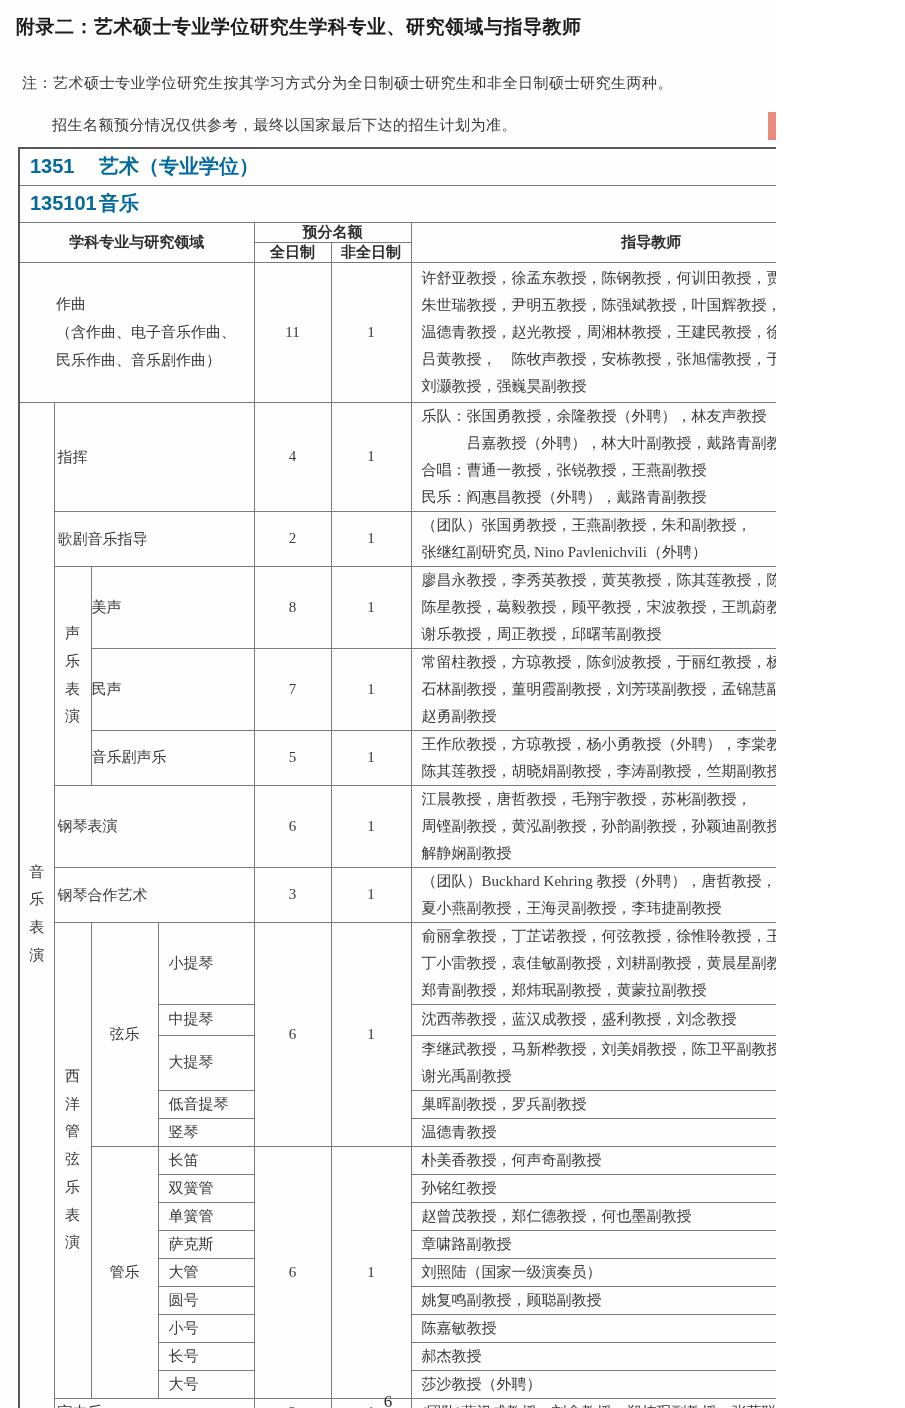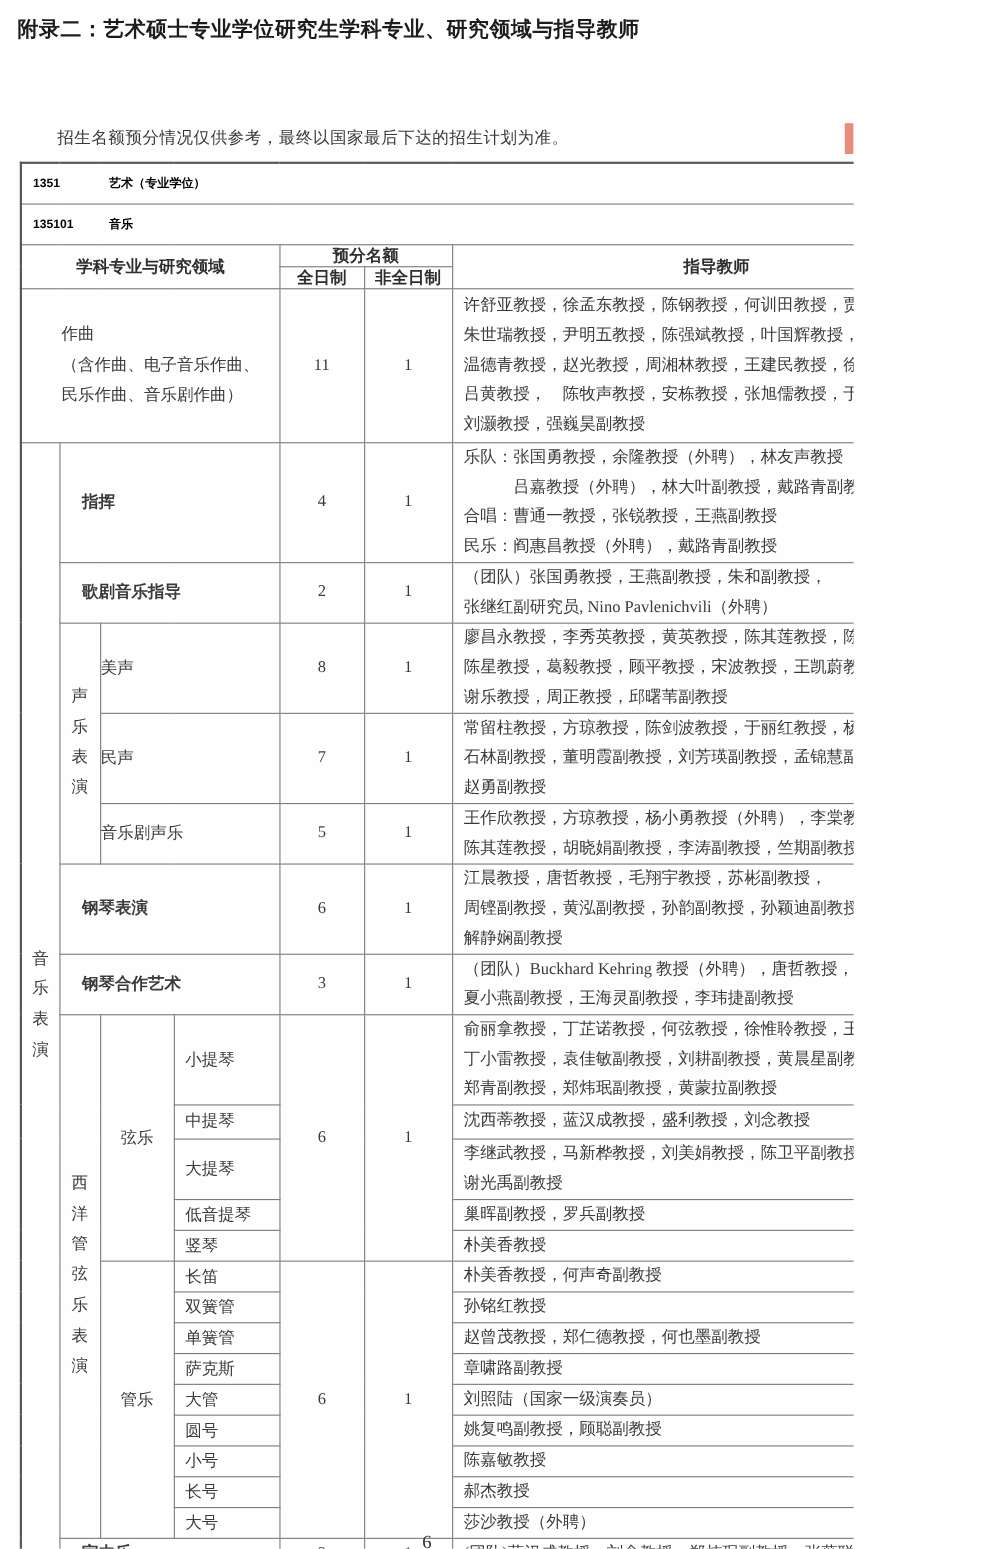--- a/index.html
+++ b/index.html
@@ -7,45 +7,46 @@
   .page{position:relative;width:776px;height:1408px;background:#fefefe;overflow:hidden;color:#3a3a3a;}
   .doc-title{position:absolute;left:16px;top:14px;font-family:"Liberation Sans","DejaVu Sans",sans-serif;
     font-weight:bold;font-size:19px;color:#1c1c1c;letter-spacing:0.5px;}
   .note1{position:absolute;left:22px;top:74px;font-size:15px;color:#383838;letter-spacing:0.5px;}
   .note2{position:absolute;left:52px;top:116px;font-size:15px;color:#383838;letter-spacing:0.5px;}
   .red-bar{position:absolute;right:0;top:112px;width:8px;height:28px;background:#e98b7d;}
   table.main{position:absolute;left:18px;top:147px;width:873px;border-collapse:collapse;
     table-layout:fixed;border:2px solid #585858;}
   td{border:1.5px solid #7b7b7b;padding:0;vertical-align:middle;font-size:15px;color:#3a3a3a;
     overflow:hidden;}
-  .cat{font-family:"Liberation Sans","DejaVu Sans",sans-serif;font-weight:bold;font-size:11px;color:#000000;
+  .cat{font-family:"Liberation Sans","DejaVu Sans",sans-serif;font-weight:bold;font-size:20px;color:#0369a1;
     padding-left:10px;}
   .cat .code{display:inline-block;min-width:69px;}
   .th{font-family:"Liberation Sans","DejaVu Sans",sans-serif;font-weight:bold;font-size:15px;color:#2e2e2e;
     text-align:center;}
-  .lbl{padding-left:20px;white-space:pre-line;line-height:26px;font-weight:bold;}
+  .lbl{padding-left:3px;white-space:pre-line;line-height:26px;}
   .lbl-comp{padding-left:36px;white-space:pre-line;line-height:28px;margin-top:32px;}
   .lbl-inst{padding-left:10px;}
   .lbl-sub{}
   .grp{text-align:center;margin-top:16px;}
   .num{text-align:center;}
   .adv{padding-left:10px;padding-right:0;white-space:pre-line;line-height:27px;text-align:left;}
   .vlabel{width:1em;margin:0 auto;word-break:break-all;line-height:1.85;text-align:center;font-size:15px;}
   .r19{height:19px;} .r37{height:37px;} .r140{height:140px;} .r100{height:100px;} .r55{height:55px;}
   .r81{height:81px;} .r49{height:49px;} .r82{height:82px;} .r52{height:52px;} .r80{height:80px;}
   .r31{height:31px;} .r54{height:54px;margin-left:31px;} .r26{height:26px;} .r27{height:27px;} .r28{height:28px;margin-left:44px;}
   .r25{height:25px;}
   .pageno{position:absolute;left:0;right:0;top:1392px;text-align:center;font-size:17px;color:#2f2f2f;}
 </style>
 </head>
 <body>
 
 <div class="page">
 
   <div class="doc-title">附录二：艺术硕士专业学位研究生学科专业、研究领域与指导教师</div>
+  <div class="note1">注：艺术硕士专业学位研究生按其学习方式分为全日制硕士研究生和非全日制硕士研究生两种。</div>
   <div class="note2">招生名额预分情况仅供参考，最终以国家最后下达的招生计划为准。</div>
   <div class="red-bar"></div>
 
   <table class="main">
     <colgroup>
       <col style="width:35px">
         <col style="width:37px">
         <col style="width:67px">
         <col style="width:96px">
       <col style="width:77px">
@@ -168,21 +169,21 @@
       <td class="lbl-inst">大提琴</td>
       <td class="adv">李继武教授，马新桦教授，刘美娟教授，陈卫平副教授，
 谢光禹副教授</td>
     </tr>
     <tr class="r26">
       <td class="lbl-inst">低音提琴</td>
       <td class="adv">巢晖副教授，罗兵副教授</td>
     </tr>
     <tr class="r26">
       <td class="lbl-inst">竖琴</td>
-      <td class="adv">朴美香教授</td>
+      <td class="adv">温德青教授</td>
     </tr>
 
     <tr class="r27">
       <td rowspan="9" class="grp">管乐</td>
       <td class="lbl-inst">长笛</td>
       <td rowspan="9" class="num">6</td>
       <td rowspan="9" class="num">1</td>
       <td class="adv">朴美香教授，何声奇副教授</td>
     </tr>
     <tr class="r28">

